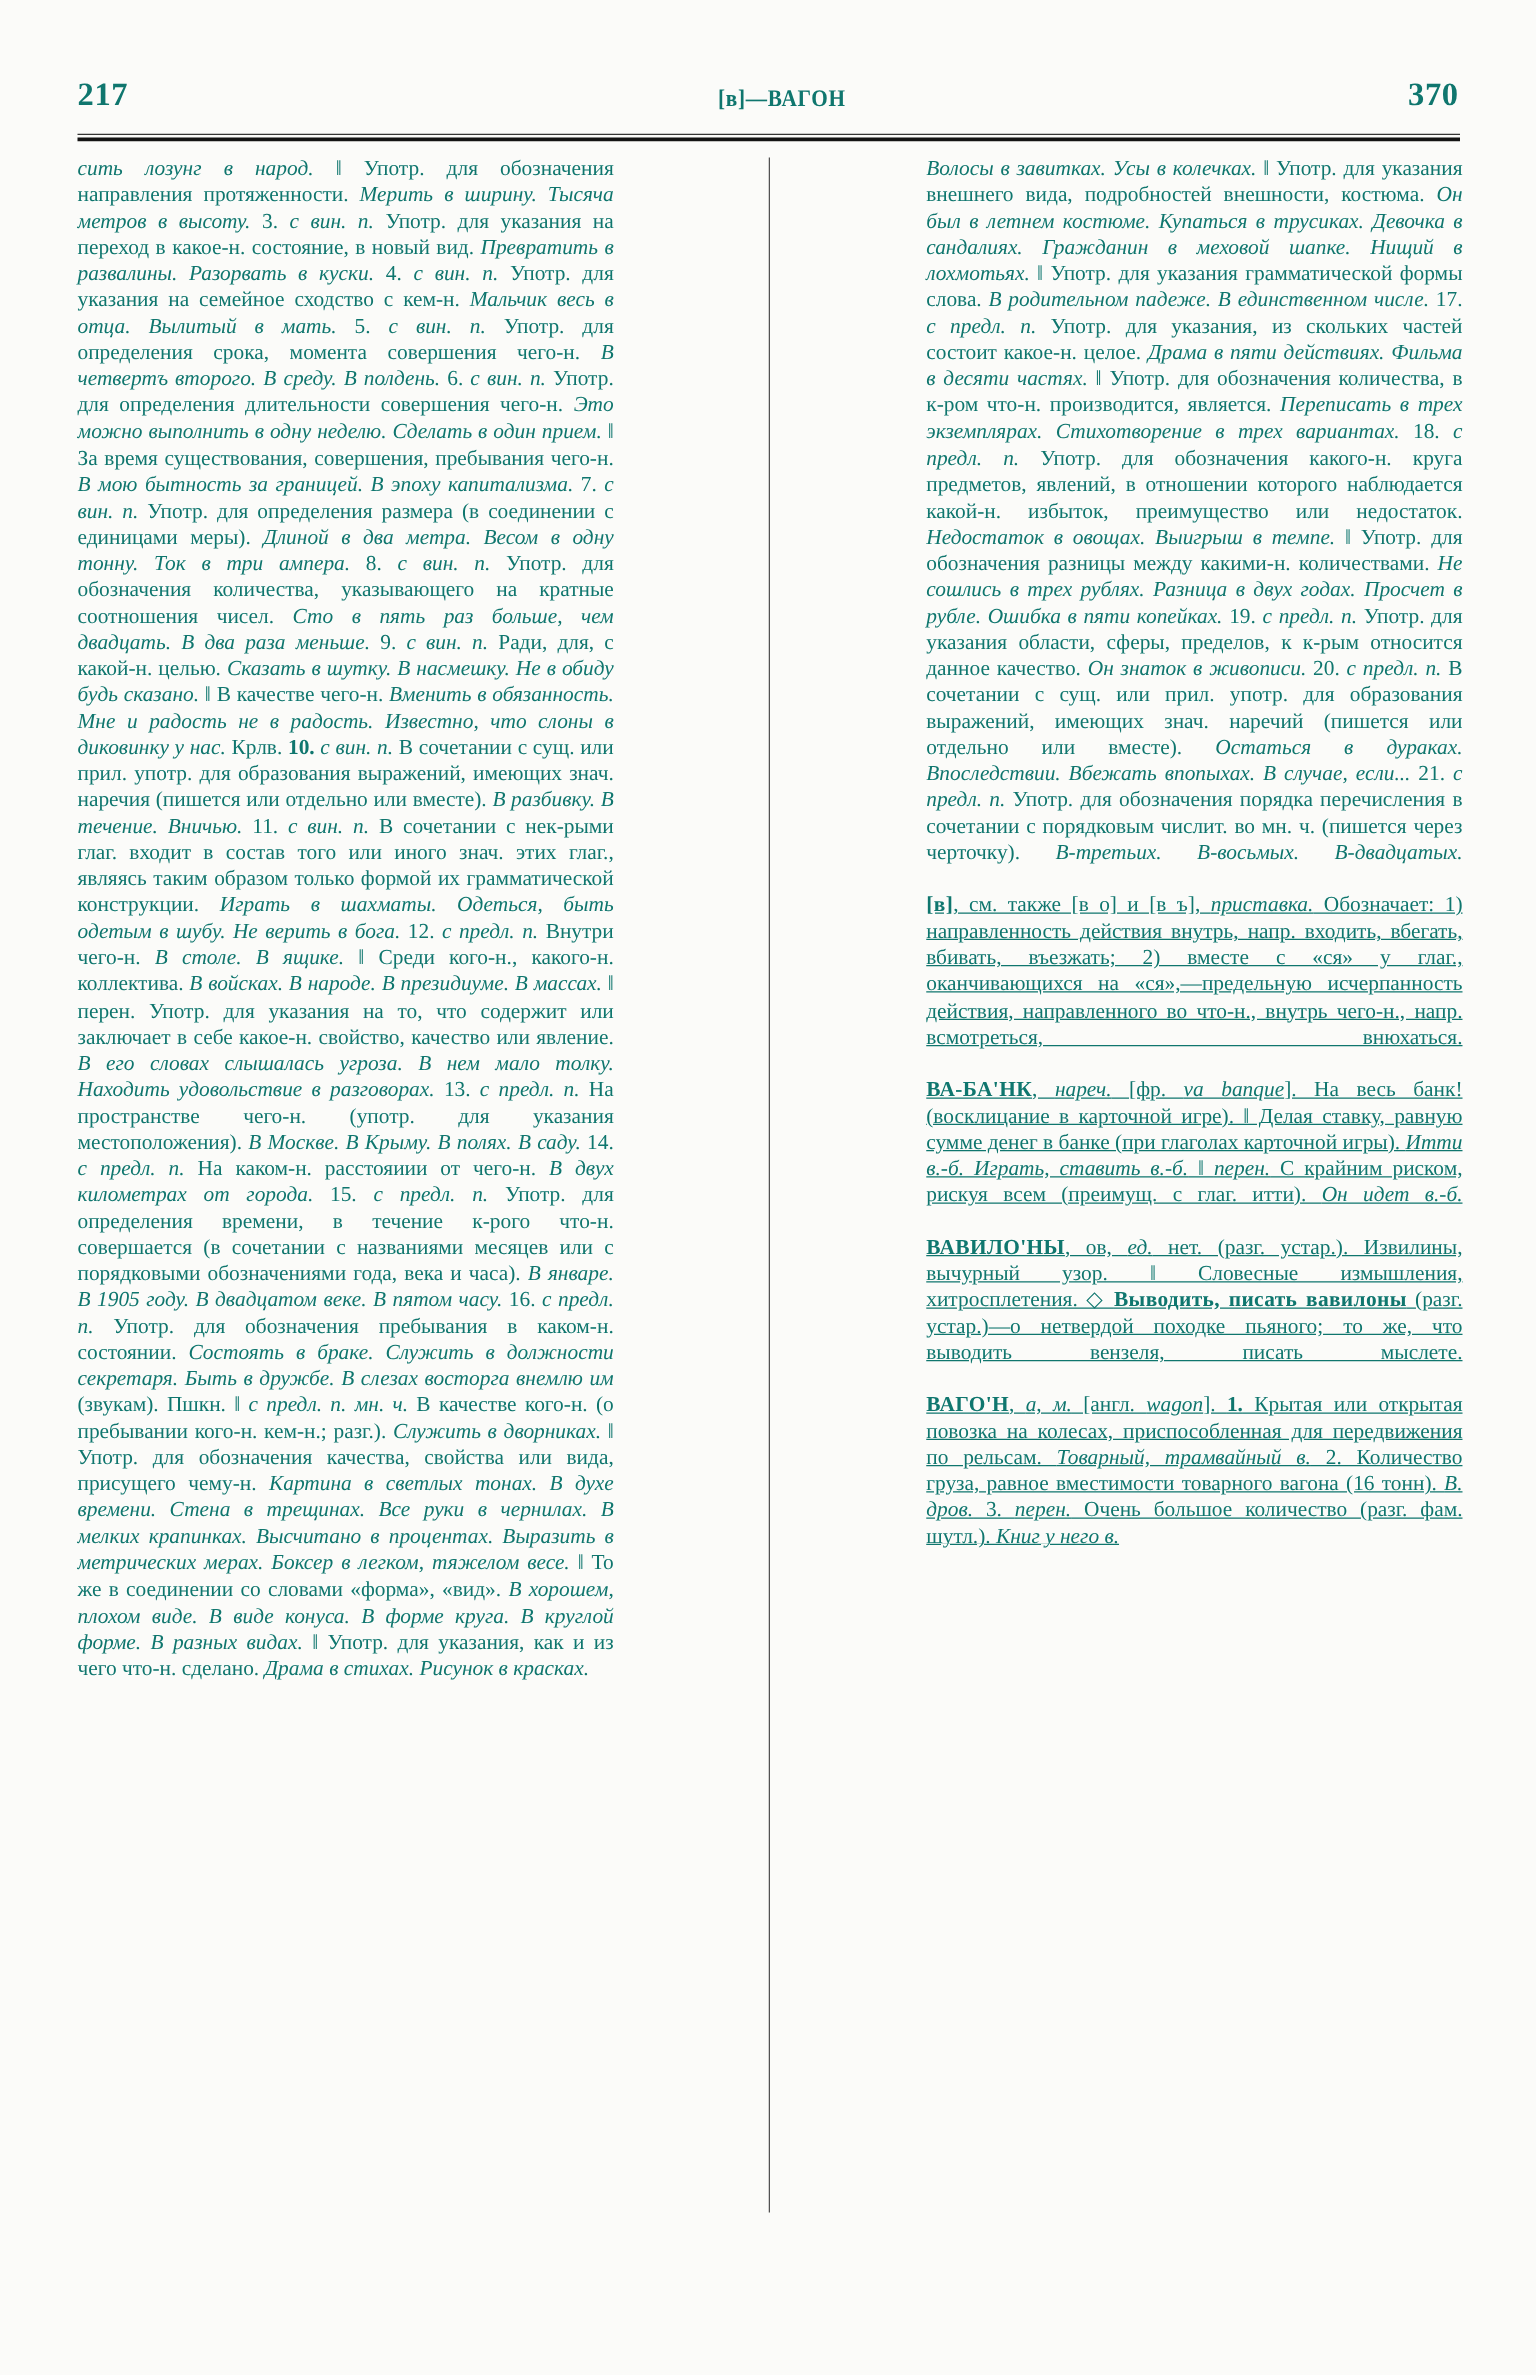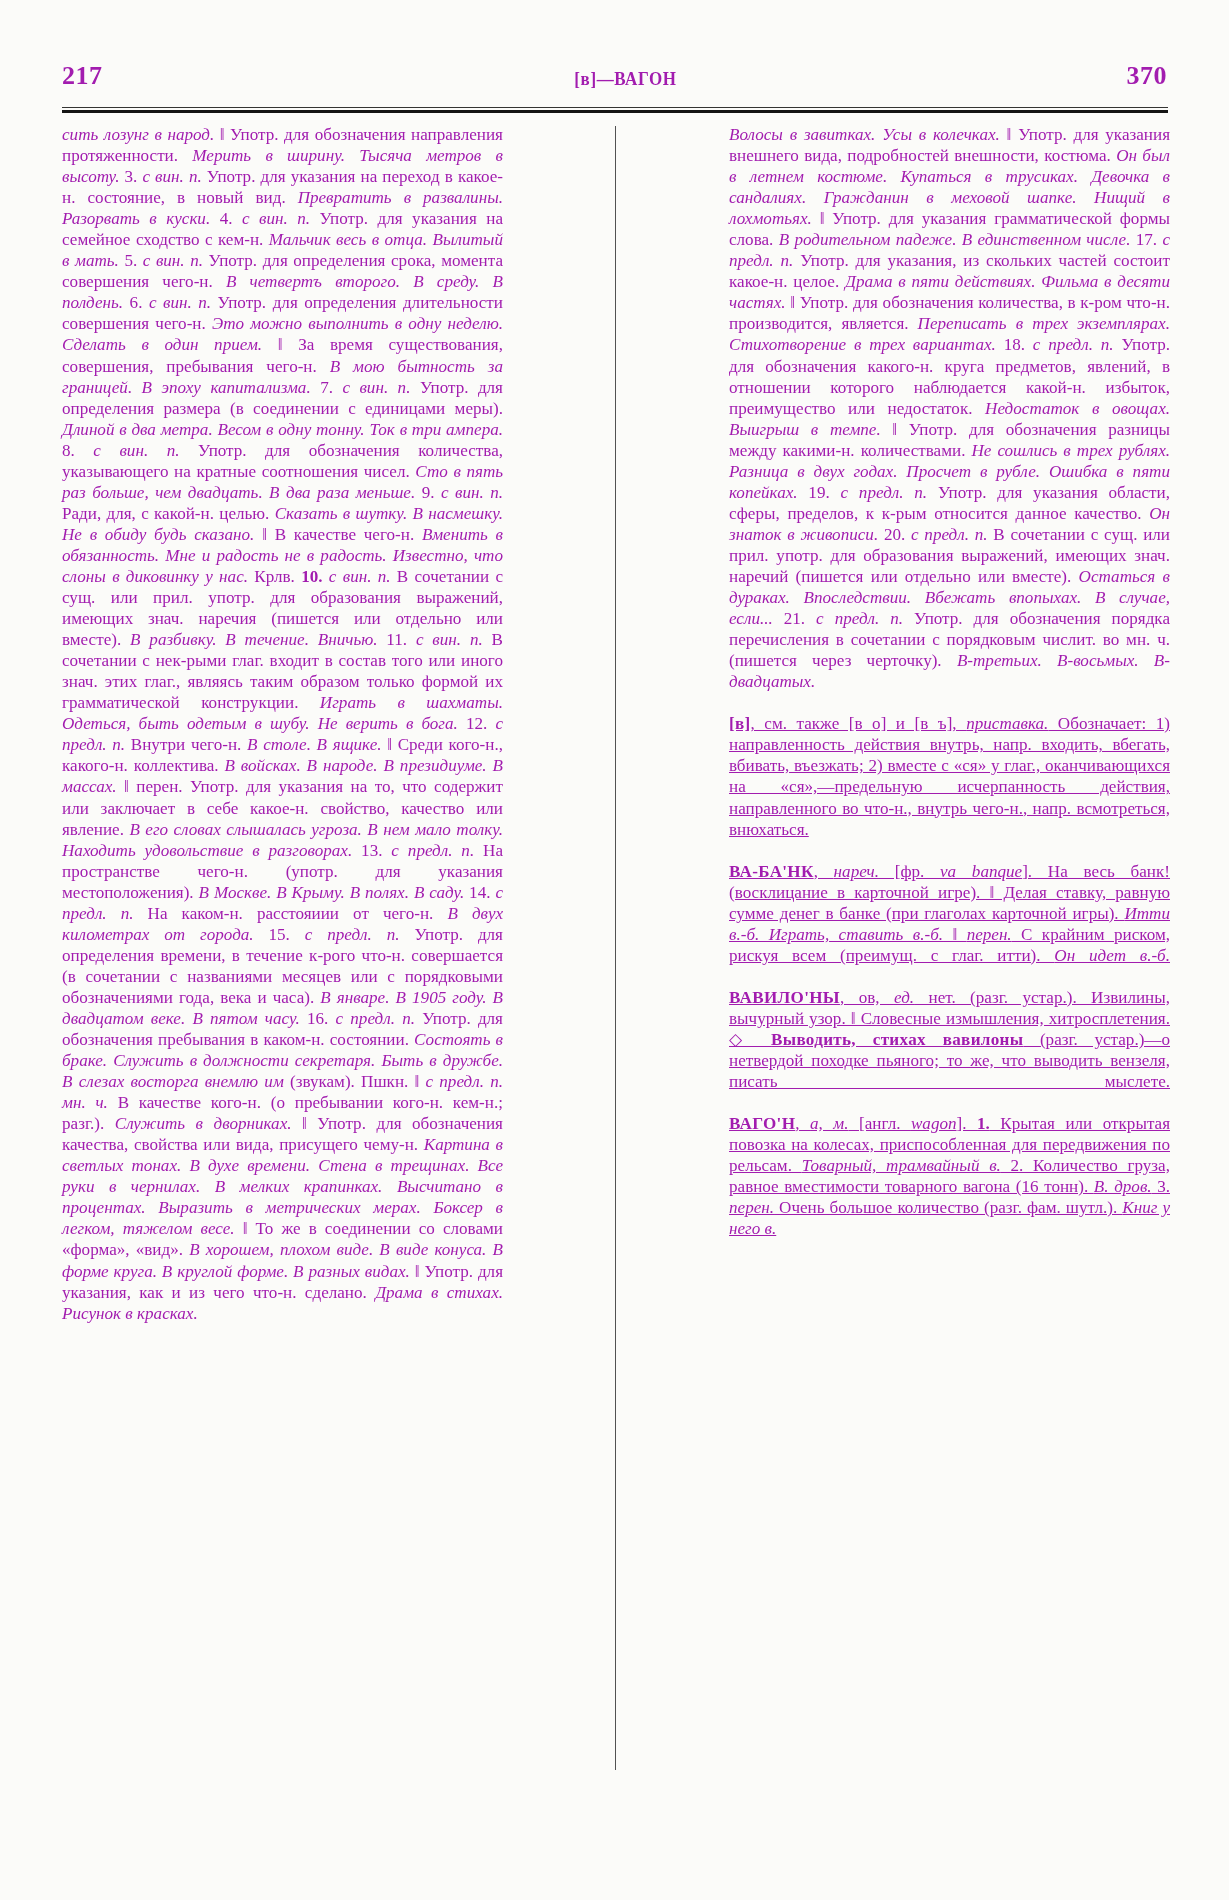--- a/index.html
+++ b/index.html
@@ -7,21 +7,21 @@
     padding: 0;
     background: #ffffff;
   }
   .page {
     position: relative;
     width: 1229px;
     height: 1900px;
     background: #fbfbf9;
     overflow: hidden;
     font-family: "Liberation Serif", "DejaVu Serif", serif;
-    color: #a21caf;
+    color: #0f766e;
   }
   
   .header {
     position: absolute;
     left: 62px;
     top: 63px;
     width: 1105px;
     height: 34px;
     display: flex;
     align-items: baseline;
@@ -57,21 +57,21 @@
     background: #141414;
   }
   
   .columns {
     position: absolute;
     left: 62px;
     top: 124px;
     width: 1108px;
     height: 1650px;
     display: flex;
-    gap: 4px;
+    gap: 16px;
   }
   .col {
     width: 445px;
     font-size: 17.1px;
     line-height: 21.05px;
     text-align: justify;
     text-justify: inter-word;
     hyphens: manual;
     -webkit-hyphens: manual;
   }
@@ -137,19 +137,19 @@
 
     <div class="gutter">
       <div class="divider"></div>
     </div>
 
     <div class="col col-right">
       <p><span id="right-flow"><span class="ex">Волосы в завитках. Усы в колечках.</span> ‖ Употр. для указания внешнего вида, подробностей внешности, костюма. <span class="ex">Он был в летнем костюме. Купаться в трусиках. Девочка в сандалиях. Гражданин в меховой шапке. Нищий в лохмотьях.</span> ‖ Употр. для указания грамматической формы слова. <span class="ex">В родительном падеже. В единственном числе.</span> 17. <span class="gram">с предл. п.</span> Употр. для указания, из скольких частей состоит какое-н. целое. <span class="ex">Драма в пяти действиях. Фильма в десяти частях.</span> ‖ Употр. для обозначения количества, в к-ром что-н. производится, является. <span class="ex">Переписать в трех экземплярах. Стихотворение в трех вариантах.</span> 18. <span class="gram">с предл. п.</span> Употр. для обозначения какого-н. круга предметов, явлений, в отношении которого наблюдается какой-н. избыток, преимущество или недостаток. <span class="ex">Недостаток в овощах. Выигрыш в темпе.</span> ‖ Употр. для обозначения разницы между какими-н. количествами. <span class="ex">Не сошлись в трех рублях. Разница в двух годах. Просчет в рубле. Ошибка в пяти копейках.</span> 19. <span class="gram">с предл. п.</span> Употр. для указания области, сферы, пределов, к к-рым относится данное качество. <span class="ex">Он знаток в живописи.</span> 20. <span class="gram">с предл. п.</span> В сочетании с сущ. или прил. употр. для образования выражений, имеющих знач. наречий (пишется или отдельно или вместе). <span class="ex">Остаться в дураках. Впоследствии. Вбежать впопыхах. В случае, если...</span> 21. <span class="gram">с предл. п.</span> Употр. для обозначения порядка перечисления в сочетании с порядковым числит. во мн. ч. (пишется через черточку). <span class="ex">В-третьих. В-восьмых. В-двадцатых.</span></span></p>
       <div id="entries-host">
           <p class="entry"><span class="hw">[в]</span><span>, см. также [в о] и [в ъ], <span class="ex">приставка.</span> Обозначает: 1) направленность действия внутрь, напр. входить, вбегать, вбивать, въезжать; 2) вместе с «ся» у глаг., оканчивающихся на «ся»,—предельную исчерпанность действия, направленного во что-н., внутрь чего-н., напр. всмотреться, внюхаться.</span></p>
           <p class="entry"><span class="hw">ВА-БА'НК</span><span>, <span class="ex">нареч.</span> [фр. <span class="ex">va banque</span>]. На весь банк! (восклицание в карточной игре). ‖ Делая ставку, равную сумме денег в банке (при глаголах карточной игры). <span class="ex">Итти в.-б. Играть, ставить в.-б.</span> ‖ <span class="ex">перен.</span> С крайним риском, рискуя всем (преимущ. с глаг. итти). <span class="ex">Он идет в.-б.</span></span></p>
-          <p class="entry"><span class="hw">ВАВИЛО'НЫ</span><span>, ов, <span class="ex">ед.</span> нет. (разг. устар.). Извилины, вычурный узор. ‖ Словесные измышления, хитросплетения. ◇ <span class="hw">Выводить, стихах вавилоны</span> (разг. устар.)—о нетвердой походке пьяного; то же, что выводить вензеля, писать мыслете.</span></p>
+          <p class="entry"><span class="hw">ВАВИЛО'НЫ</span><span>, ов, <span class="ex">ед.</span> нет. (разг. устар.). Извилины, вычурный узор. ‖ Словесные измышления, хитросплетения. ◇ <span class="hw">Выводить, писать вавилоны</span> (разг. устар.)—о нетвердой походке пьяного; то же, что выводить вензеля, писать мыслете.</span></p>
           <p class="entry nostretch"><span class="hw">ВАГО'Н</span><span>, <span class="ex">а, м.</span> [англ. <span class="ex">wagon</span>]. <span class="num">1.</span> Крытая или открытая повозка на колесах, приспособленная для передвижения по рельсам. <span class="ex">Товарный, трамвайный в.</span> 2. Количество груза, равное вместимости товарного вагона (16 тонн). <span class="ex">В. дров.</span> 3. <span class="ex">перен.</span> Очень большое количество (разг. фам. шутл.). <span class="ex">Книг у него в.</span></span></p>
         </div>
     </div>
 
   </div>
 </div>
 
 </body></html>

